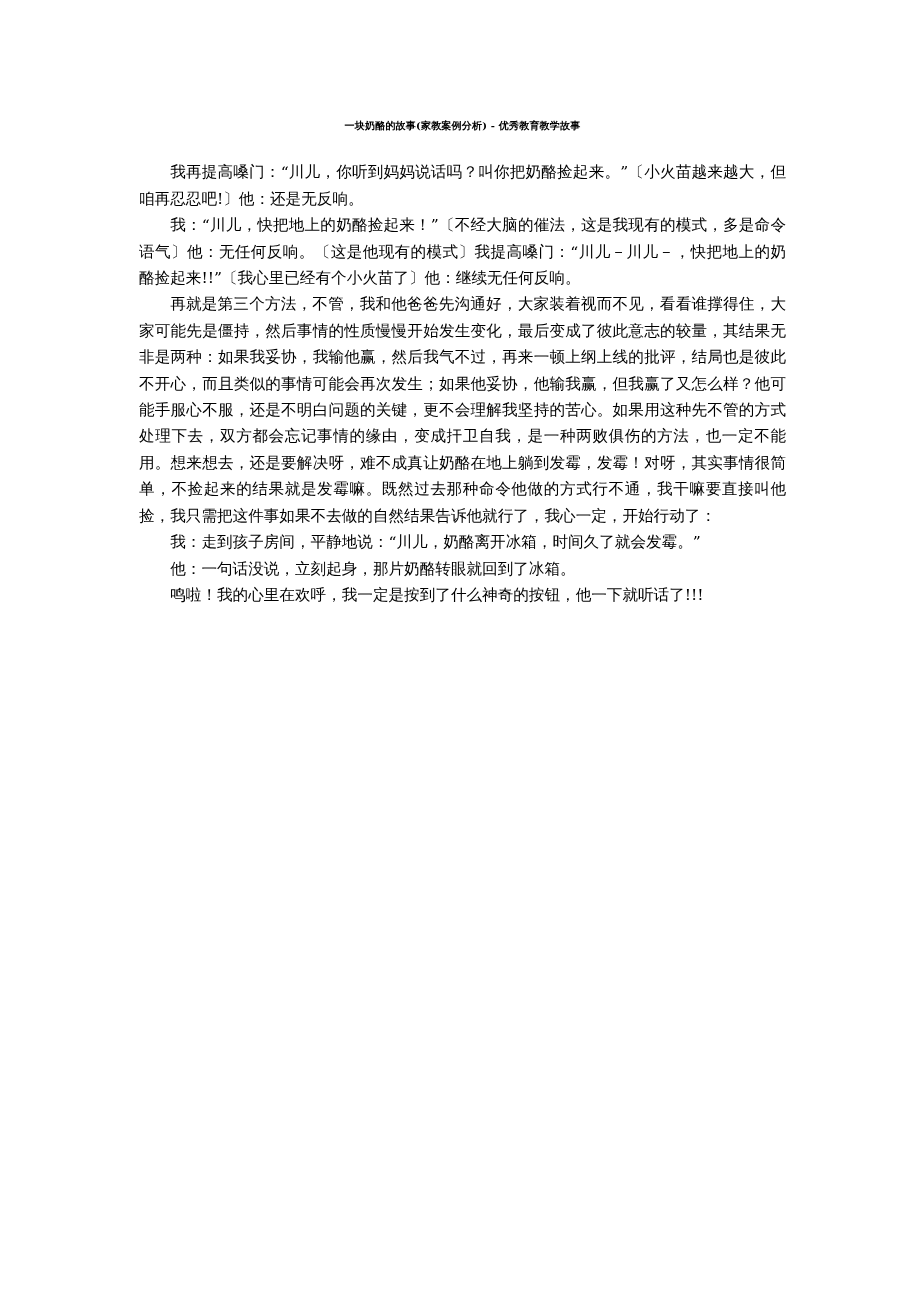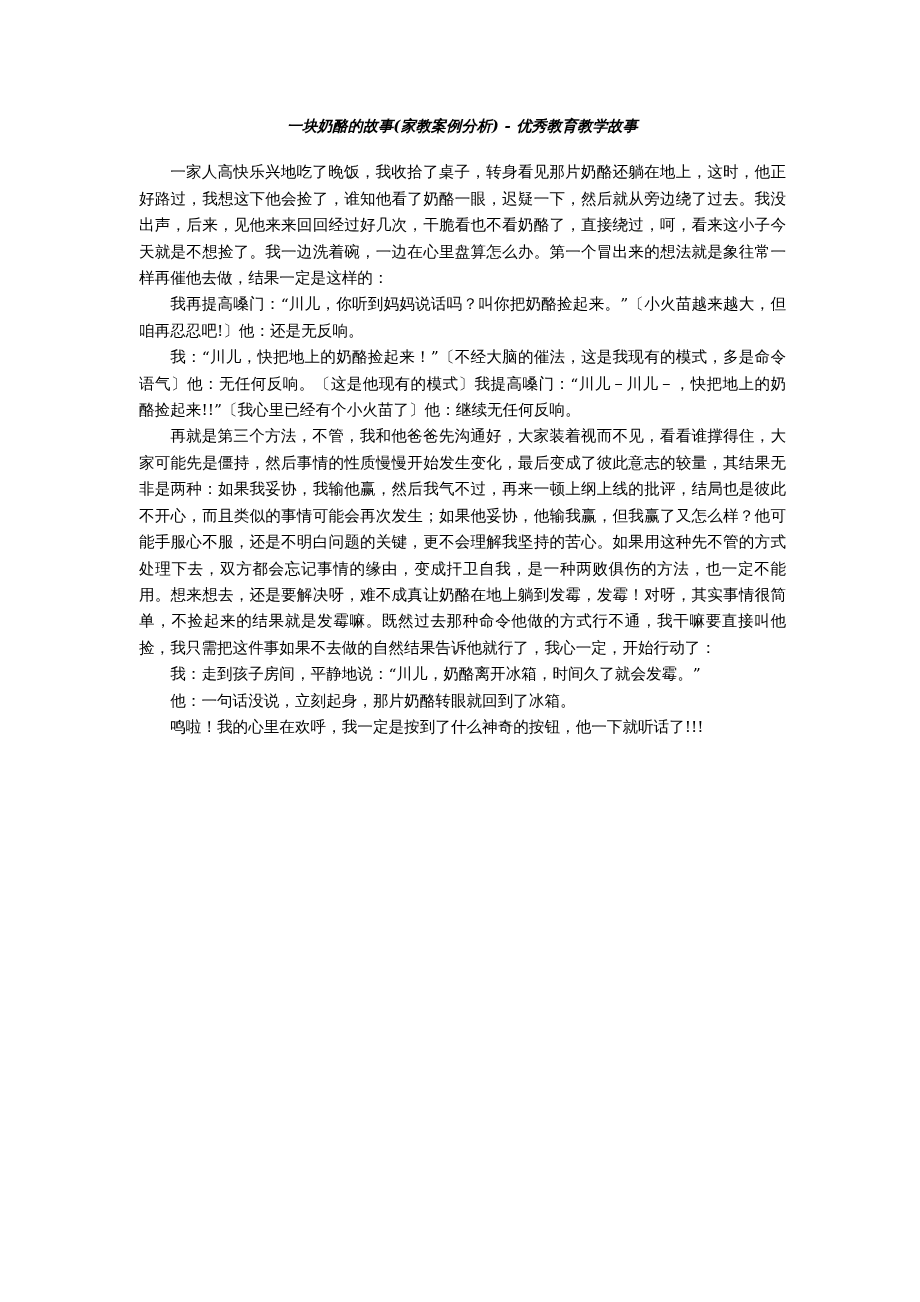--- a/index.html
+++ b/index.html
@@ -24,28 +24,27 @@
   }
 
   #doc-body {
     position: absolute;
     left: 139px;
     top: 113px;
     width: 647px;
   }
 
   .doc-title {
-    font-size: 15px;
+    font-size: 10px;
     line-height: 26.4px;
     font-weight: bold;
     text-align: center;
     letter-spacing: 0.2px;
     margin: 0 0 20px 0;
     white-space: nowrap;
-    font-style: italic;
   }
 
   .para {
     font-size: 15.6px;
     line-height: 26.4px;
     text-align: justify;
     text-justify: inter-character;
     margin: 0;
     letter-spacing: 0px;
     word-break: break-all;
@@ -60,21 +59,20 @@
     text-indent: 0;
   }
 </style>
 </head>
 <body>
 
 <div id="page">
   <div id="doc-body">
     <h1 class="doc-title">一块奶酪的故事(家教案例分析) - 优秀教育教学故事</h1>
     <div id="paragraphs">
-        <p class="para indent">一家人高快乐兴地吃了晚饭，我收拾了桌子，转身看见那片奶酪还躺在地上，这时，他正好路过，我想这下他会捡了，谁知他看了奶酪一眼，迟疑一下，然后就从旁边绕了过去。我没出声，后来，见他来来回回经过好几次，干脆看也不看奶酪了，直接绕过，呵，看来这小子今天就是不想捡了。我一边洗着碗，一边在心里盘算怎么办。第一个冒出来的想法就是象往常一样再催他去做，结果一定是这样的：</p>
         <p class="para indent">我再提高嗓门：“川儿，你听到妈妈说话吗？叫你把奶酪捡起来。”〔小火苗越来越大，但咱再忍忍吧!〕他：还是无反响。</p>
         <p class="para indent">我：“川儿，快把地上的奶酪捡起来！”〔不经大脑的催法，这是我现有的模式，多是命令语气〕他：无任何反响。〔这是他现有的模式〕我提高嗓门：“川儿－川儿－，快把地上的奶酪捡起来!!”〔我心里已经有个小火苗了〕他：继续无任何反响。</p>
         <p class="para indent">再就是第三个方法，不管，我和他爸爸先沟通好，大家装着视而不见，看看谁撑得住，大家可能先是僵持，然后事情的性质慢慢开始发生变化，最后变成了彼此意志的较量，其结果无非是两种：如果我妥协，我输他赢，然后我气不过，再来一顿上纲上线的批评，结局也是彼此不开心，而且类似的事情可能会再次发生；如果他妥协，他输我赢，但我赢了又怎么样？他可能手服心不服，还是不明白问题的关键，更不会理解我坚持的苦心。如果用这种先不管的方式处理下去，双方都会忘记事情的缘由，变成扞卫自我，是一种两败俱伤的方法，也一定不能用。想来想去，还是要解决呀，难不成真让奶酪在地上躺到发霉，发霉！对呀，其实事情很简单，不捡起来的结果就是发霉嘛。既然过去那种命令他做的方式行不通，我干嘛要直接叫他捡，我只需把这件事如果不去做的自然结果告诉他就行了，我心一定，开始行动了：</p>
         <p class="para indent">我：走到孩子房间，平静地说：“川儿，奶酪离开冰箱，时间久了就会发霉。”</p>
         <p class="para indent">他：一句话没说，立刻起身，那片奶酪转眼就回到了冰箱。</p>
         <p class="para indent">鸣啦！我的心里在欢呼，我一定是按到了什么神奇的按钮，他一下就听话了!!!</p>
       </div>
   </div>
 </div>
 

